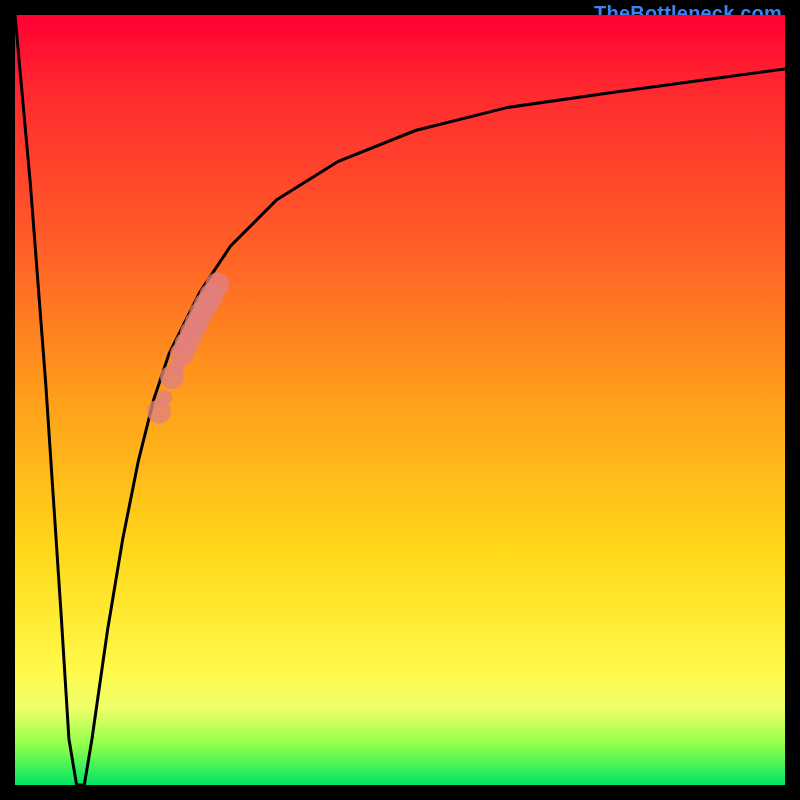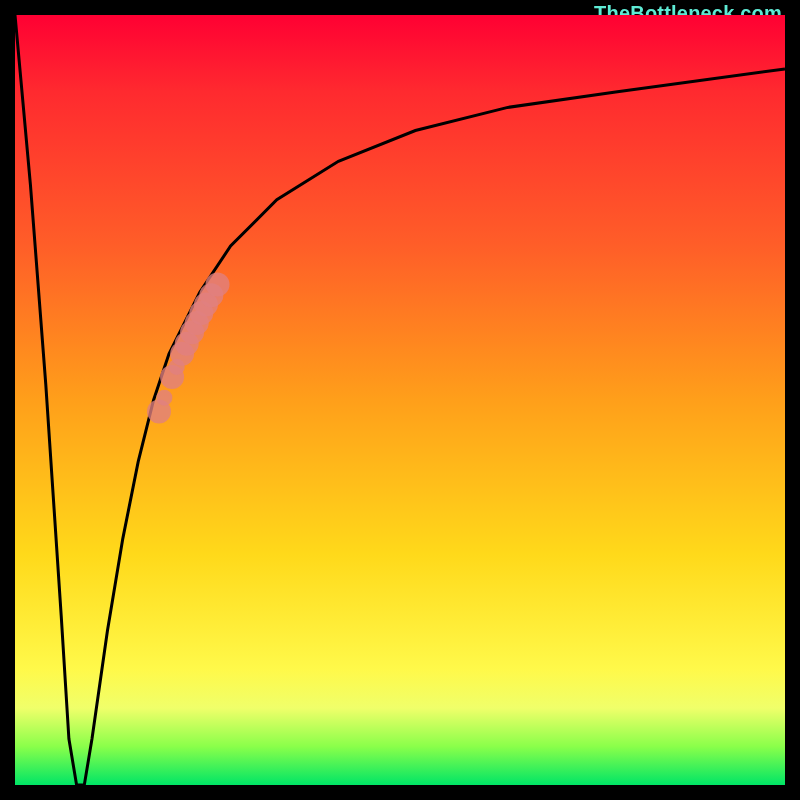--- a/index.html
+++ b/index.html
@@ -34,21 +34,21 @@
       #fff94a 85%,
       #f0ff6a 90%,
       #8aff4a 95%,
       #00e566 100%
     );
   }
   .attribution {
     position: absolute;
     top: 2px;
     right: 18px;
-    color: #5eead4;
+    color: #3b82f6;
     font-size: 20px;
     font-weight: 600;
     letter-spacing: 0.2px;
     user-select: none;
   }
   svg.curve {
     position: absolute;
     inset: 0;
     width: 100%;
     height: 100%;

